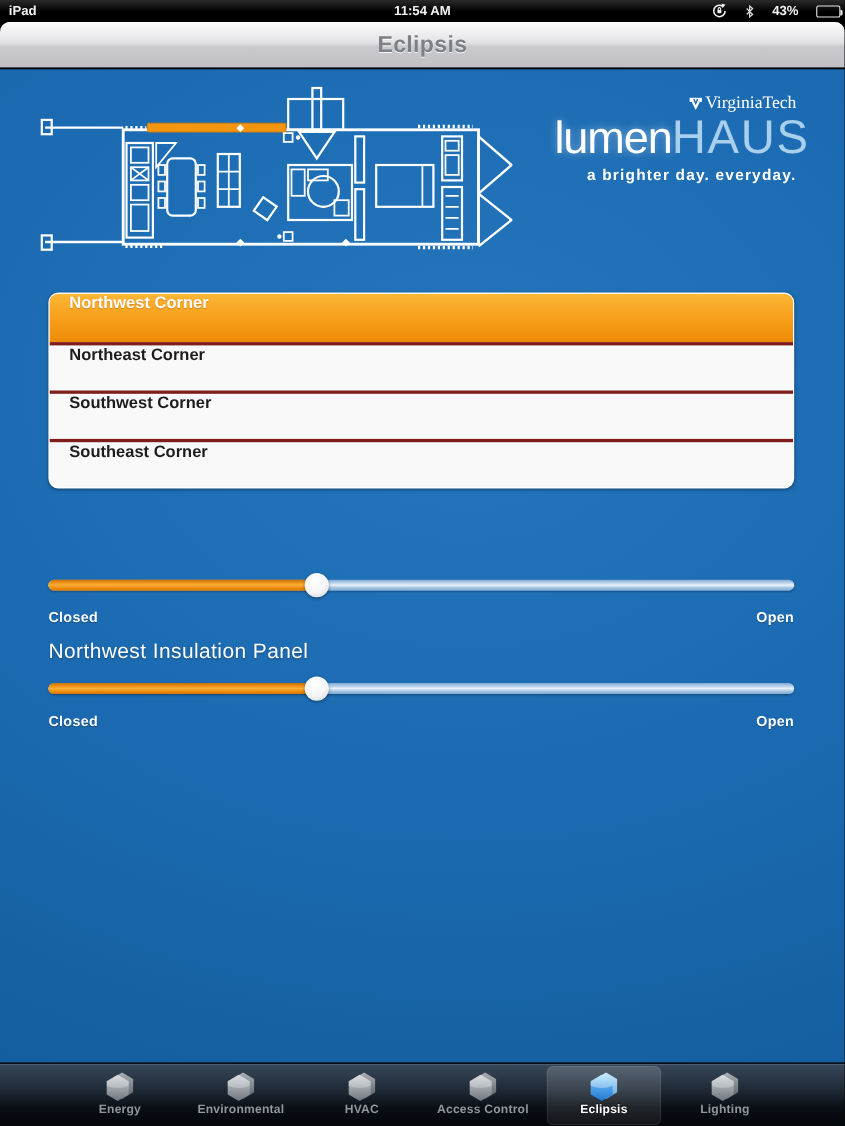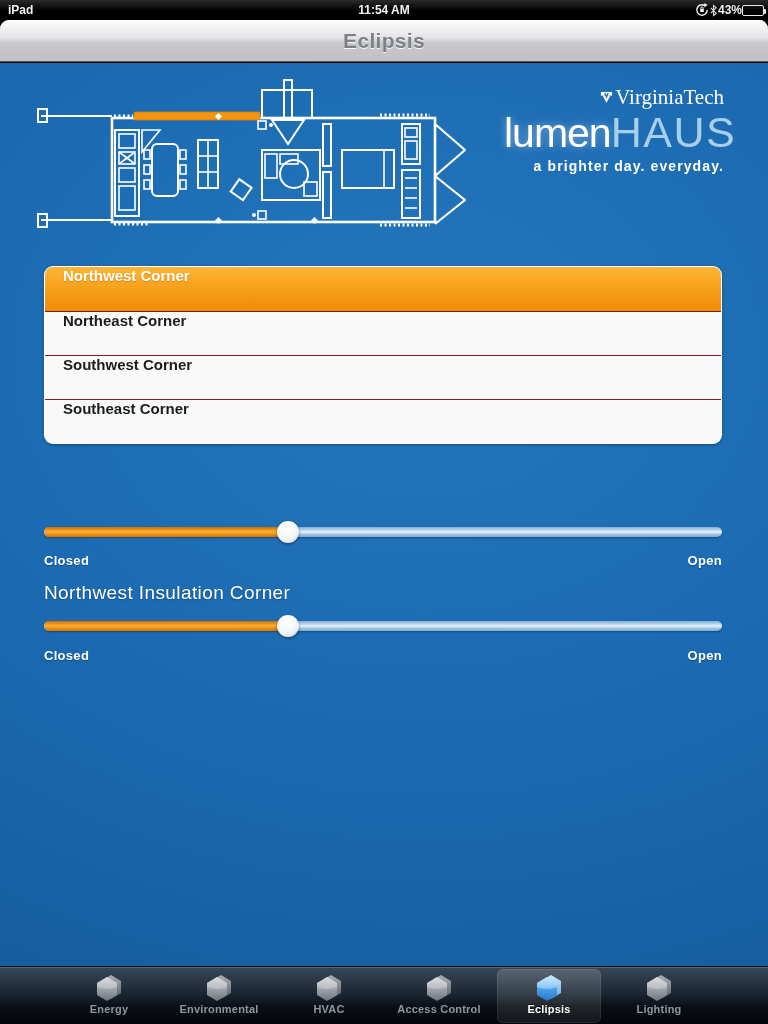--- a/index.html
+++ b/index.html
@@ -6,21 +6,21 @@
   html,body { width:768px; height:1024px; background:#000; overflow:hidden;
               font-family:"Liberation Sans", sans-serif; }
   .screen { position:relative; width:768px; height:1024px;border-radius:20px; }
 
   
   .status-bar { position:absolute; top:0; left:0; width:768px; height:20px;
     background:linear-gradient(#2a2a2a,#000 55%); color:#f2f2f2;
     display:flex; align-items:center; font-size:12px; font-weight:bold; }
   .sb-left { margin-left:8px; }
   .sb-center { position:absolute; left:0; right:0; text-align:center; }
-  .sb-right { position:absolute; right:4px; top:0; height:20px; display:flex; align-items:center; gap:0; }
+  .sb-right { position:absolute; right:4px; top:0; height:20px; display:flex; align-items:center; gap:16px; }
   .battery { position:relative; width:22px; height:11px; border:1px solid #e8e8e8; border-radius:2px; padding:1px; }
   .battery-fill { height:100%; background:#e8e8e8; border-radius:1px; }
   .battery-nub { position:absolute; right:-3px; top:3px; width:2px; height:5px; background:#e8e8e8; border-radius:0 1px 1px 0; }
 
   
   .nav-bar { position:absolute; top:20px; left:0; width:768px; height:42px;
     background:linear-gradient(180deg,#fdfdfd 0%,#e3e3e6 45%,#c9c9ce 55%,#bfbfc4 100%);
     border-radius:9px 9px 0 0; border-bottom:1px solid #55595f;
     box-shadow:inset 0 1px 0 rgba(255,255,255,.9);
     display:flex; align-items:center; justify-content:center; }
@@ -28,34 +28,34 @@
     text-shadow:0 1px 0 rgba(255,255,255,.85); letter-spacing:.3px; }
 
   
   .content { position:absolute; top:63px; left:0; width:768px; height:903px;
     background:radial-gradient(145% 95% at 55% 32%, #2476bc 0%, #1b6ab1 45%, #115795 100%); }
 
   .floorplan { position:absolute; left:36px; top:15px; }
 
   .logo-block { position:absolute; right:44px; top:22px; width:220px; text-align:right; color:#fff; }
   .vt-line { display:flex; justify-content:flex-end; align-items:center; gap:2px;
-    font-family:"Liberation Serif", serif; font-size:21px; }
+    font-family:"Liberation Serif", serif; font-size:16px; }
   .lumenhaus { margin-top:1px; white-space:nowrap; line-height:1; }
   .logo-lumen { font-size:41px; color:#fff; letter-spacing:-1px;
     text-shadow:0 0 8px rgba(255,255,255,.45); }
   .logo-haus { font-size:43px; color:#a8cfec; letter-spacing:1.5px; }
   .tagline { margin-top:4px; font-size:14px; font-weight:bold; letter-spacing:1.1px; }
 
   
   .corner-list { position:absolute; left:44px; top:203px; width:678px;
     background:#f9f9f9; border:1px solid rgba(255,255,255,.95); border-radius:9px;
     box-shadow:0 1px 3px rgba(0,0,0,.35); overflow:hidden; }
   .corner-row { height:44px; display:flex; padding-left:18px;
     font-size:15px; font-weight:bold; color:#1c1c1c; background:#f9f9f9; }
-  .corner-row + .corner-row { border-top:1px solid #7f1d1d; }
+  .corner-row + .corner-row { border-top:3px solid #7f1d1d; }
   .corner-row.selected { background:linear-gradient(180deg,#fcb636 0%,#f7a01b 50%,#ee8b06 100%);
     color:#fff; text-shadow:0 1px 1px rgba(170,85,0,.45); border-top:none; }
 
   
   .control-heading { position:absolute; left:44px; color:#fff; font-size:19px;
     letter-spacing:.4px; text-shadow:0 1px 2px rgba(0,0,0,.3); }
   .slider { position:absolute; left:44px; width:678px; height:10px; border-radius:5px;
     background:linear-gradient(180deg,#83acd4 0%,#b9d4ec 30%,#e9f2fa 50%,#a7c7e5 72%,#7ea9d2 100%);
     box-shadow:0 1px 2px rgba(0,0,0,.3); }
   .slider-fill { position:absolute; left:0; top:0; bottom:0; border-radius:5px 0 0 5px;
@@ -246,21 +246,21 @@
 
     <div class="slider" style="top:464px;">
       <div class="slider-fill" style="width: 36%;"></div>
       <div class="slider-thumb" style="left: 36%;"></div>
     </div>
     <div class="range-labels" style="top:490px;">
       <span>Closed</span>
       <span>Open</span>
     </div>
 
-    <div class="control-heading" style="top:519px;">Northwest Insulation Corner</div>
+    <div class="control-heading" style="top:519px;">Northwest Insulation Panel</div>
     <div class="slider" style="top:558px;">
       <div class="slider-fill" style="width: 36%;"></div>
       <div class="slider-thumb" style="left: 36%;"></div>
     </div>
     <div class="range-labels" style="top:585px;">
       <span>Closed</span>
       <span>Open</span>
     </div>
   </div>
 

